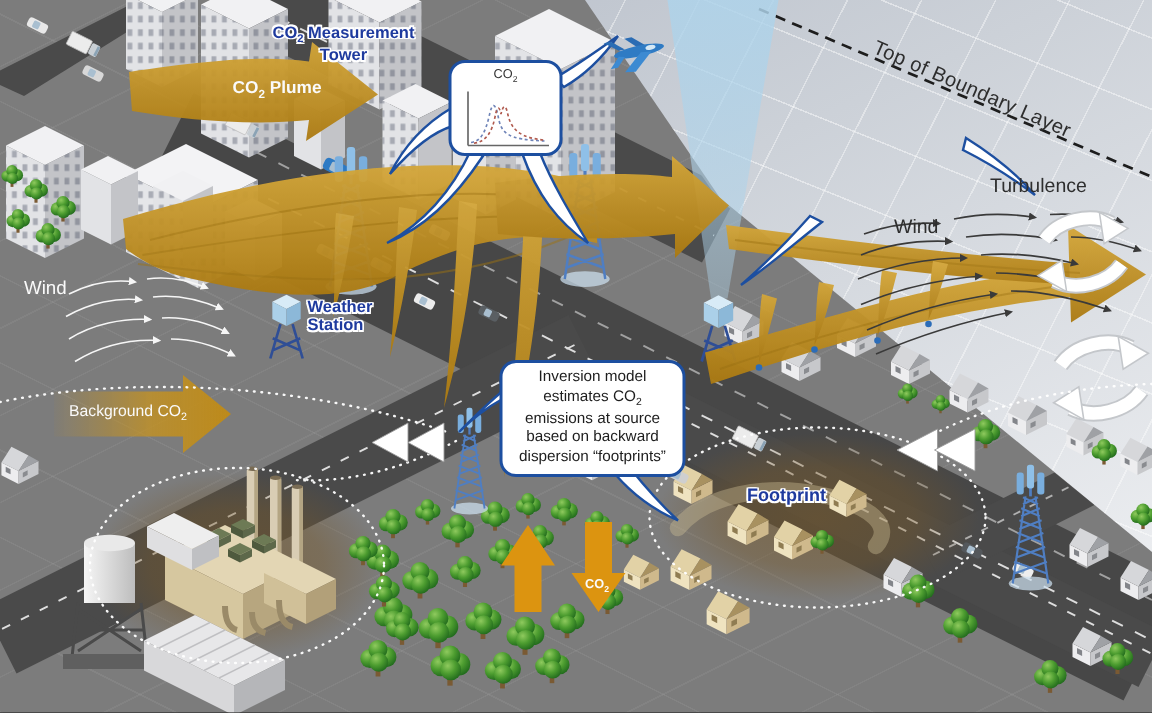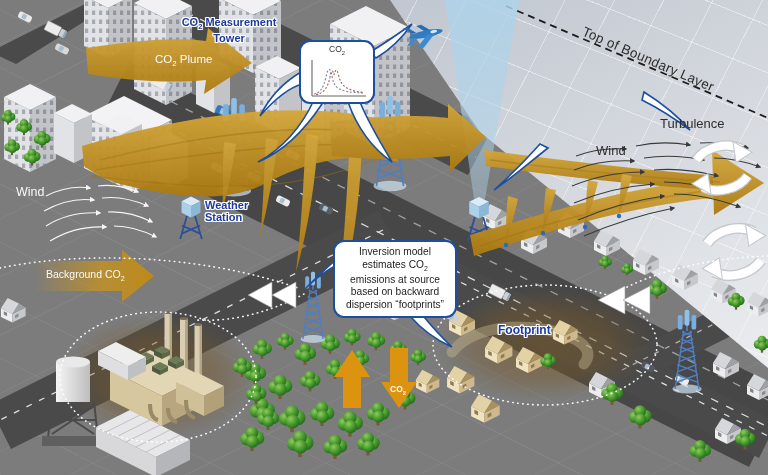--- a/index.html
+++ b/index.html
@@ -470,21 +470,21 @@
       <polygon points="-14,1 -21,8 -16,8 -10,2" fill="#3c8ad2"></polygon>
       <ellipse cx="8" cy="-0.8" rx="3.4" ry="1.6" fill="#d5e8f5"></ellipse>
     </g>
   </svg>
 
   <div class="lbl" style="left:178px;top:16px;width:102px;text-align:center;">
     <span>CO</span><sub>2</sub><span> Measurement</span><br>
     <span>Tower</span>
   </div>
 
-  <div class="lbl-white" style="left:155px;top:53px;font-weight:normal;font-size:11.5px;">
+  <div class="lbl-white" style="left:155px;top:53px;font-weight:bold;font-size:11.5px;">
     <span>CO</span><sub>2</sub><span> Plume</span>
   </div>
 
 
 
   <div class="lbl" style="left:205px;top:199px;width:54px;">Weather Station</div>
 
 
   <div class="lbl-dark" style="left:596px;top:143px;">Wind</div>
   <div class="lbl-white" style="left:16px;top:185px;font-size:12.5px;">Wind</div>

